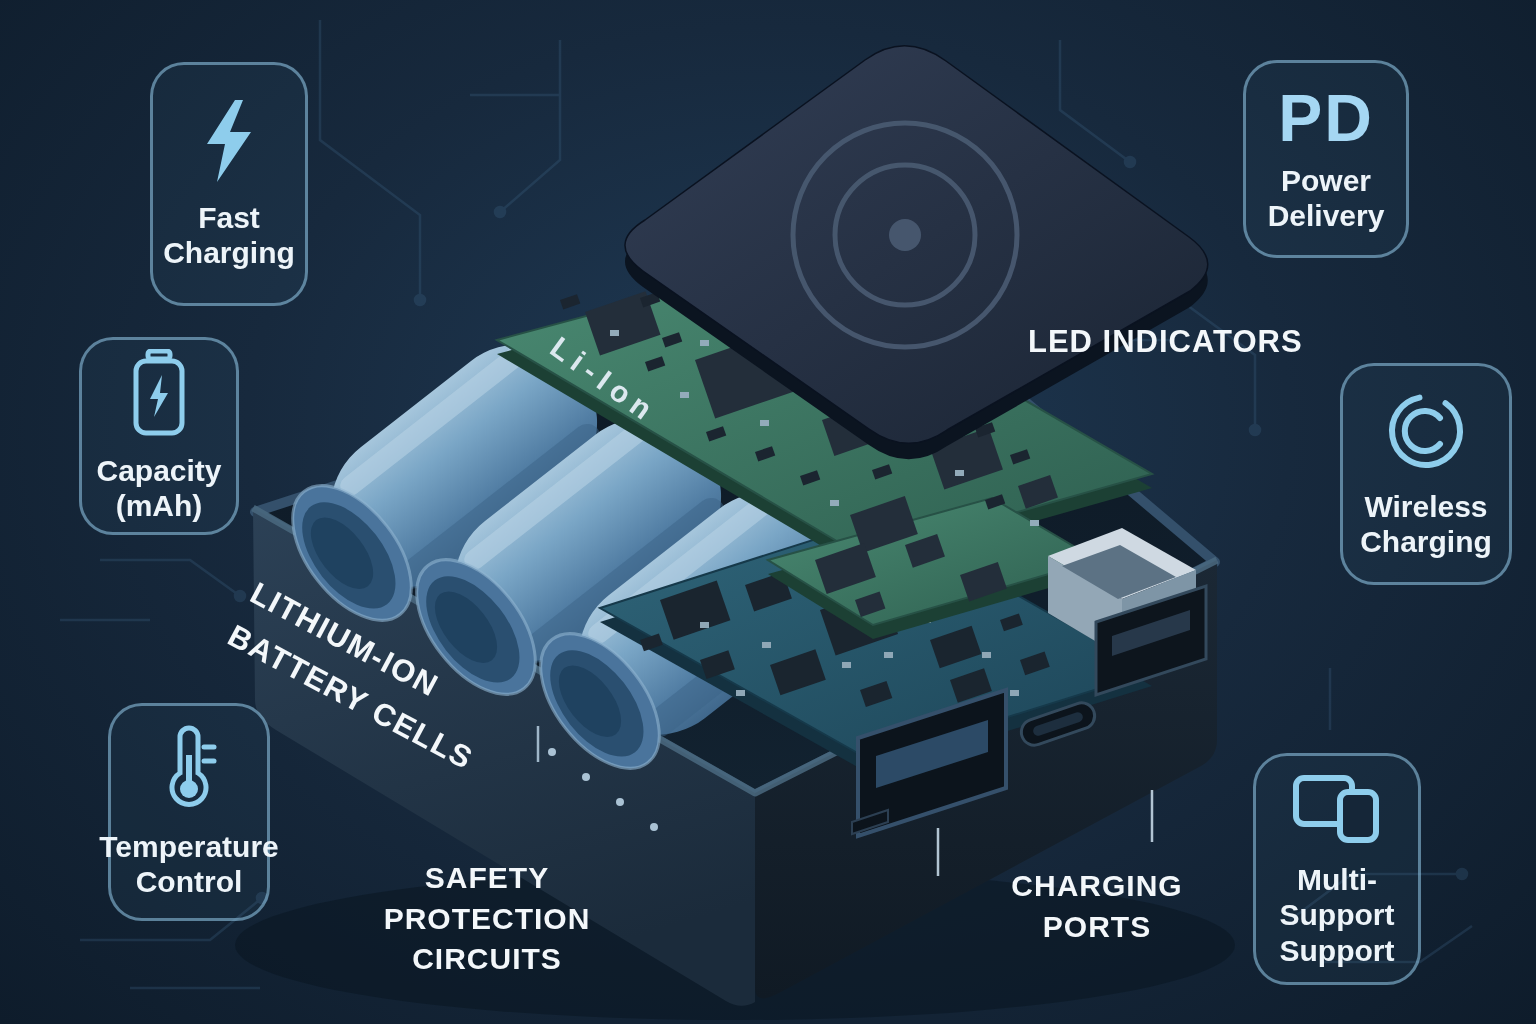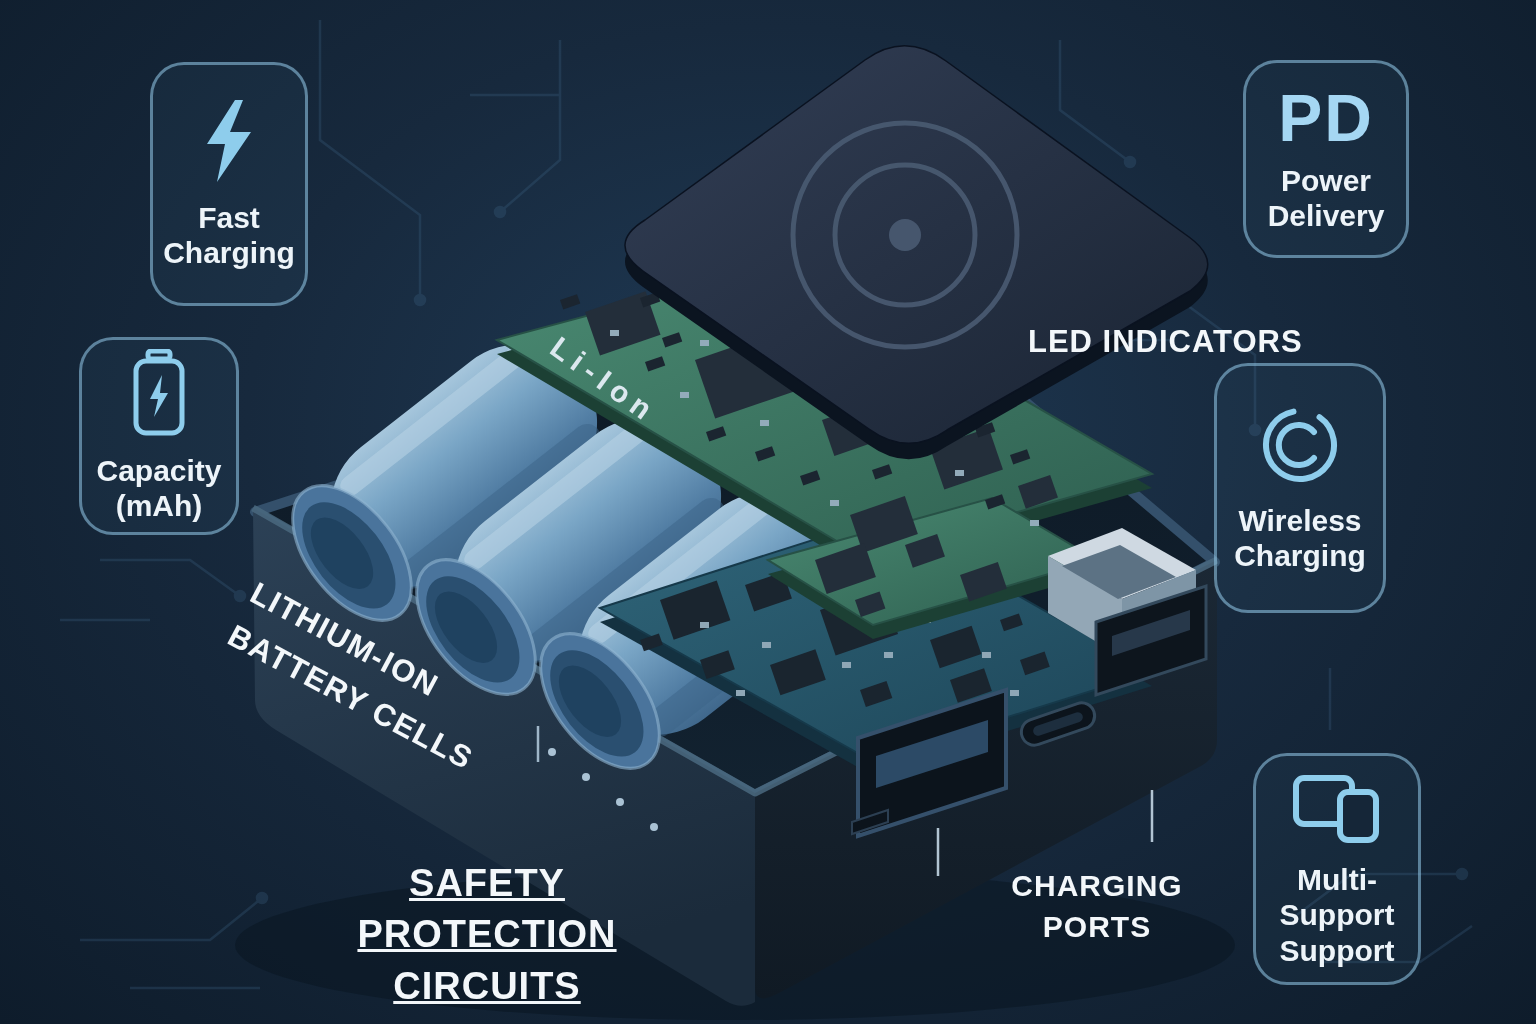--- a/index.html
+++ b/index.html
@@ -15,27 +15,27 @@
     border:3px solid rgba(150,203,233,0.55); border-radius:34px;
     background:rgba(110,170,210,0.06);
   }
   .badge-lines { text-align:center; }
   .badge-line { color:#edf4f9; font-size:30px; font-weight:600; line-height:1.18; }
   .pd-abbr { color:#a5d7f3; font-size:66px; font-weight:700; line-height:1; letter-spacing:2px; }
   .callout { position:absolute; color:#f3f7fa; font-weight:700; }
   #label-led   { left:980px;  top:324px; font-size:31px; letter-spacing:1px;margin-left:48px; }
   #label-cells { left:264px;  top:570px; font-size:31px; letter-spacing:1.5px;
                  transform:rotate(28deg); transform-origin:0 0; line-height:1.55; }
-  #label-safety{ left:352px;  top:858px; width:270px; font-size:38px; text-align:center; line-height:1.35; letter-spacing:1px;text-decoration:underline; }
+  #label-safety{ left:352px;  top:858px; width:270px; font-size:30px; text-align:center; line-height:1.35; letter-spacing:1px; }
   #label-ports { left:1002px; top:866px; width:190px; font-size:30px; text-align:center; line-height:1.35; letter-spacing:1px; }
   #badge-fast     { left:150px;  top:62px;  width:158px; height:244px; }
   #badge-capacity { left:63px;   top:337px; width:160px; height:198px;margin-left:16px; }
   #badge-temp     { left:108px;  top:703px; width:162px; height:218px; }
   #badge-pd       { left:1243px; top:60px;  width:166px; height:198px; }
-  #badge-wireless { left:1214px; top:363px; width:172px; height:250px; }
+  #badge-wireless { left:1340px; top:363px; width:172px; height:222px; }
   #badge-multi    { left:1253px; top:753px; width:168px; height:232px; }
   .icon-wrap { display:block; }
 </style>
 </head>
 <body>
 
 <div class="stage">
 
   <svg class="illustration" width="1536" height="1024" viewBox="0 0 1536 1024">
     <defs>
@@ -278,20 +278,35 @@
         <rect x="6" y="12" width="46" height="72" rx="10" fill="none" stroke="#8ecdec" stroke-width="5"></rect>
         <path d="M32 26 L20 50 L28 50 L24 68 L38 44 L30 44 Z" fill="#8ecdec"></path>
       </svg>
     </span>
     <div class="badge-lines">
       <div class="badge-line">Capacity</div>
       <div class="badge-line">(mAh)</div>
     </div>
   </div>
 
+  <div class="badge" id="badge-temp">
+    <span class="icon-wrap">
+      <svg width="58" height="88" viewBox="0 0 58 88">
+        <path d="M20 12 a9 9 0 0 1 18 0 v36 a17 17 0 1 1 -18 0 Z" fill="none" stroke="#8ecdec" stroke-width="5"></path>
+        <circle cx="29" cy="64" r="9" fill="#8ecdec"></circle>
+        <rect x="26" y="30" width="6" height="30" fill="#8ecdec"></rect>
+        <line x1="44" y1="22" x2="54" y2="22" stroke="#8ecdec" stroke-width="5" stroke-linecap="round"></line>
+        <line x1="44" y1="36" x2="54" y2="36" stroke="#8ecdec" stroke-width="5" stroke-linecap="round"></line>
+      </svg>
+    </span>
+    <div class="badge-lines">
+      <div class="badge-line">Temperature</div>
+      <div class="badge-line">Control</div>
+    </div>
+  </div>
 
   <div class="badge" id="badge-pd">
     <div class="pd-abbr">PD</div>
     <div class="badge-lines">
       <div class="badge-line">Power</div>
       <div class="badge-line">Delivery</div>
     </div>
   </div>
 
   <div class="badge" id="badge-wireless">

